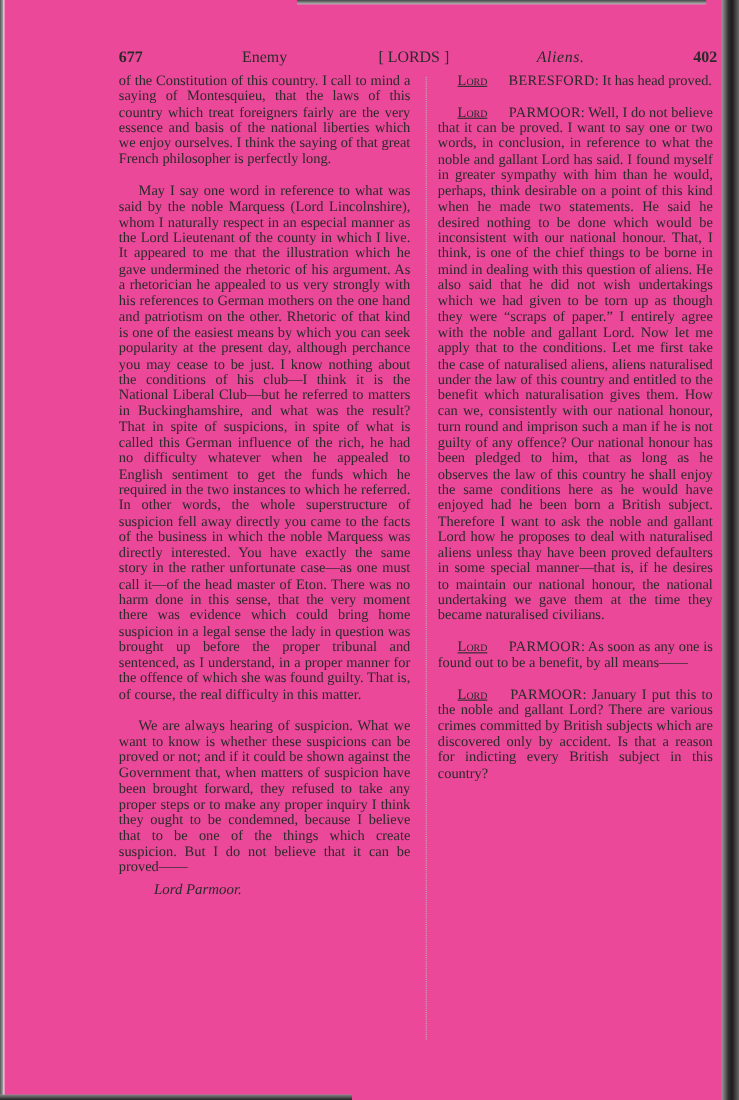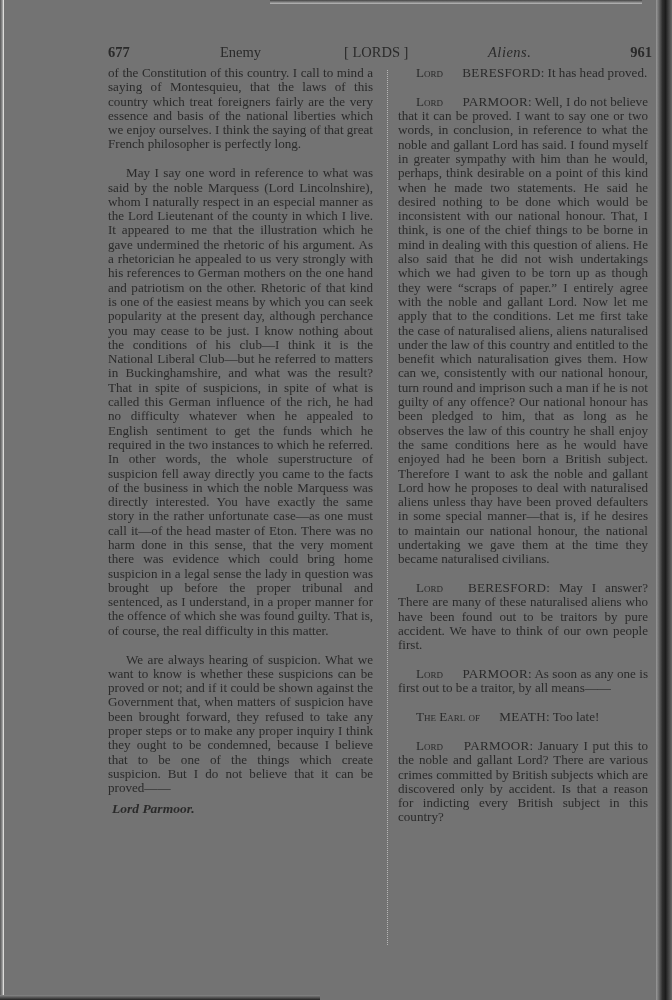--- a/index.html
+++ b/index.html
@@ -12,21 +12,21 @@
       height: 1000px;
       position: relative;
       overflow: hidden;
       font-family: "Liberation Serif", "DejaVu Serif", serif;
       color: #2a2a2a;
     }
     .page {
       position: absolute;
       left: 0; top: 0;
       width: 672px; height: 1000px;
-      background: #737373;
+      background: #ec4899;
     }
     .left-edge {
       position: absolute;
       left: 0; top: 0;
       width: 4px; height: 1000px;
       background: linear-gradient(to right, #555 0%, #999 60%, #fbfaf7 100%);
     }
     .top-shadow {
       position: absolute;
       left: 270px; top: 0;
@@ -74,45 +74,45 @@
       position: absolute;
       left: 387px; top: 70px;
       width: 0; height: 875px;
       border-left: 1px dotted #b8b8b8;
     }
     p {
       margin: 0 0 14.5px 0;
       text-indent: 0;
     }
     p.ind { text-indent: 18px; }
-    .sc { font-variant: small-caps; }
+    .sc { font-variant: small-caps; text-decoration: underline; }
     .speaker { letter-spacing: 0.3px; margin-left: 16px; }
     .signature {
       font-style: italic;
-      font-weight: bold;
-      margin-left: 4px;
+      font-weight: normal;
+      margin-left: 32px;
       margin-top: 4px;
       font-size: 13.5px;
     }
   </style>
 </head>
 <body>
 
 <div class="page">
   <div class="left-edge"></div>
   <div class="top-shadow"></div>
   <div class="bottom-shadow"></div>
   <div class="spine"></div>
 
   <div class="header">
     <span class="pn-left">677</span>
     <span class="hd-enemy">Enemy</span>
     <span class="hd-lords">[ LORDS ]</span>
     <span class="hd-aliens">Aliens.</span>
-    <span class="pn-right">961</span>
+    <span class="pn-right">402</span>
   </div>
 
   <div class="rule"></div>
 
   <div class="col col-left">
     <p>of the Constitution of this country. I call to mind a saying of Montesquieu, that the laws of this country which treat foreigners fairly are the very essence and basis of the national liberties which we enjoy ourselves. I think the saying of that great French philosopher is perfectly long.</p>
     <p class="ind">May I say one word in reference to what was said by the noble Marquess (Lord Lincolnshire), whom I naturally respect in an especial manner as the Lord Lieutenant of the county in which I live. It appeared to me that the illustration which he gave undermined the rhetoric of his argument. As a rhetorician he appealed to us very strongly with his references to German mothers on the one hand and patriotism on the other. Rhetoric of that kind is one of the easiest means by which you can seek popularity at the present day, although perchance you may cease to be just. I know nothing about the conditions of his club—I think it is the National Liberal Club—but he referred to matters in Buckinghamshire, and what was the result? That in spite of suspicions, in spite of what is called this German influence of the rich, he had no difficulty whatever when he appealed to English sentiment to get the funds which he required in the two instances to which he referred. In other words, the whole superstructure of suspicion fell away directly you came to the facts of the business in which the noble Marquess was directly interested. You have exactly the same story in the rather unfortunate case—as one must call it—of the head master of Eton. There was no harm done in this sense, that the very moment there was evidence which could bring home suspicion in a legal sense the lady in question was brought up before the proper tribunal and sentenced, as I understand, in a proper manner for the offence of which she was found guilty. That is, of course, the real difficulty in this matter.</p>
     <p class="ind" style="margin-bottom:6px;">We are always hearing of suspicion. What we want to know is whether these suspicions can be proved or not; and if it could be shown against the Government that, when matters of suspicion have been brought forward, they refused to take any proper steps or to make any proper inquiry I think they ought to be condemned, because I believe that to be one of the things which create suspicion. But I do not believe that it can be proved——</p>
     <div class="signature">Lord Parmoor.</div>
   </div>
@@ -123,32 +123,22 @@
       <span class="speaker">BERESFORD</span>:
       <span>It has head proved.</span>
     </p>
     <p class="ind">
       <span class="sc">Lord</span>
       <span class="speaker">PARMOOR</span>:
       <span>Well, I do not believe that it can be proved. I want to say one or two words, in conclusion, in reference to what the noble and gallant Lord has said. I found myself in greater sympathy with him than he would, perhaps, think desirable on a point of this kind when he made two statements. He said he desired nothing to be done which would be inconsistent with our national honour. That, I think, is one of the chief things to be borne in mind in dealing with this question of aliens. He also said that he did not wish undertakings which we had given to be torn up as though they were “scraps of paper.” I entirely agree with the noble and gallant Lord. Now let me apply that to the conditions. Let me first take the case of naturalised aliens, aliens naturalised under the law of this country and entitled to the benefit which naturalisation gives them. How can we, consistently with our national honour, turn round and imprison such a man if he is not guilty of any offence? Our national honour has been pledged to him, that as long as he observes the law of this country he shall enjoy the same conditions here as he would have enjoyed had he been born a British subject. Therefore I want to ask the noble and gallant Lord how he proposes to deal with naturalised aliens unless thay have been proved defaulters in some special manner—that is, if he desires to maintain our national honour, the national undertaking we gave them at the time they became naturalised civilians.</span>
     </p>
     <p class="ind">
       <span class="sc">Lord</span>
-      <span class="speaker">BERESFORD</span>:
-      <span>May I answer? There are many of these naturalised aliens who have been found out to be traitors by pure accident. We have to think of our own people first.</span>
-    </p>
-    <p class="ind">
-      <span class="sc">Lord</span>
       <span class="speaker">PARMOOR</span>:
-      <span>As soon as any one is first out to be a traitor, by all means——</span>
-    </p>
-    <p class="ind">
-      <span class="sc">The Earl of</span>
-      <span class="speaker">MEATH</span>:
-      <span>Too late!</span>
+      <span>As soon as any one is found out to be a benefit, by all means——</span>
     </p>
     <p class="ind">
       <span class="sc">Lord</span>
       <span class="speaker">PARMOOR</span>:
       <span>January I put this to the noble and gallant Lord? There are various crimes committed by British subjects which are discovered only by accident. Is that a reason for indicting every British subject in this country?</span>
     </p>
   </div>
 </div>
 
 </body></html>

